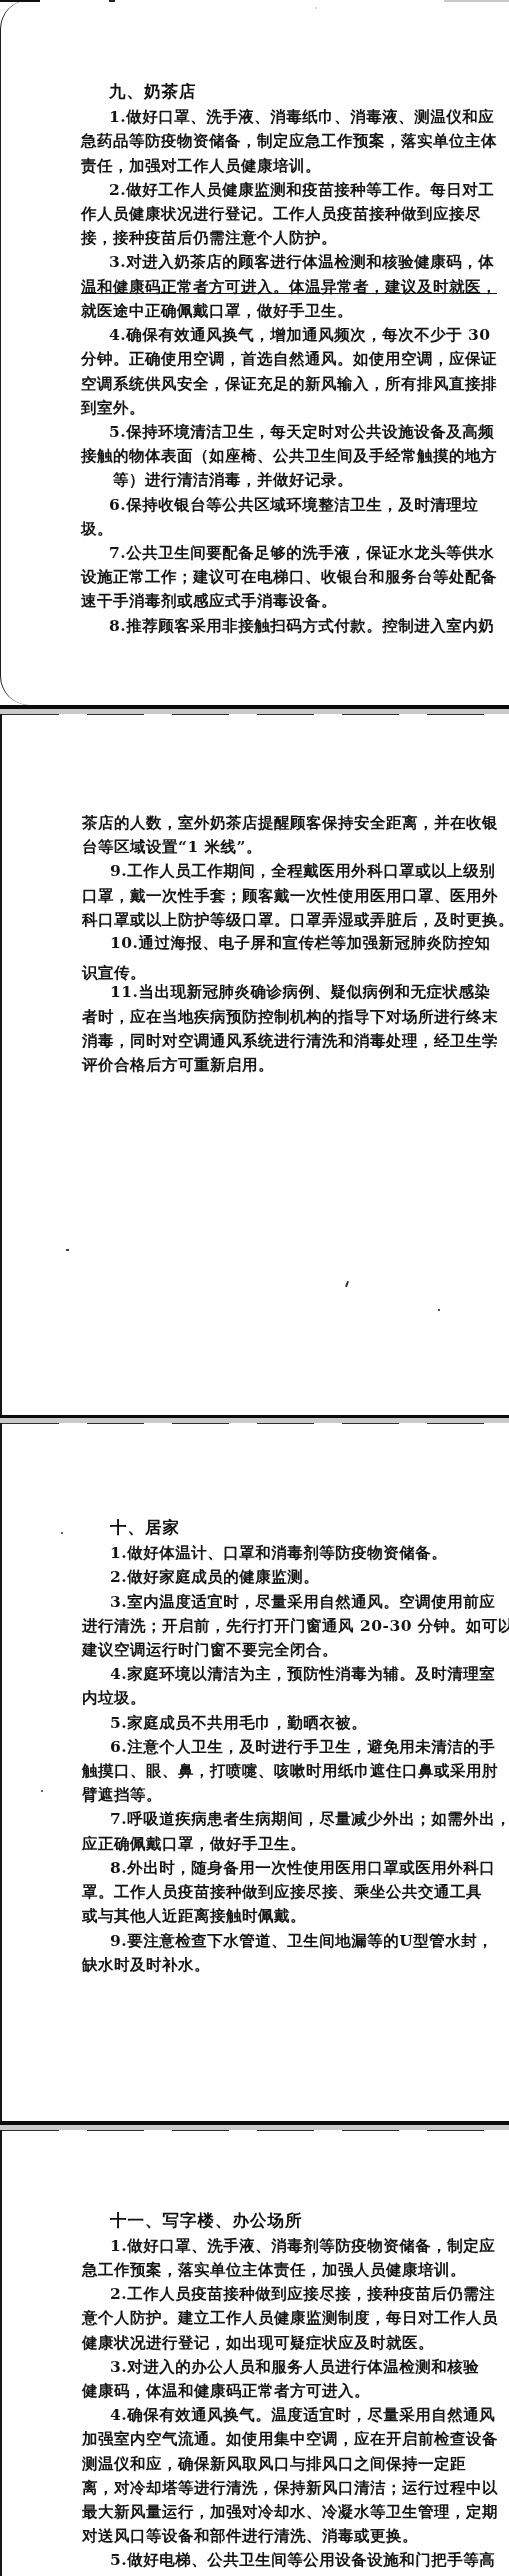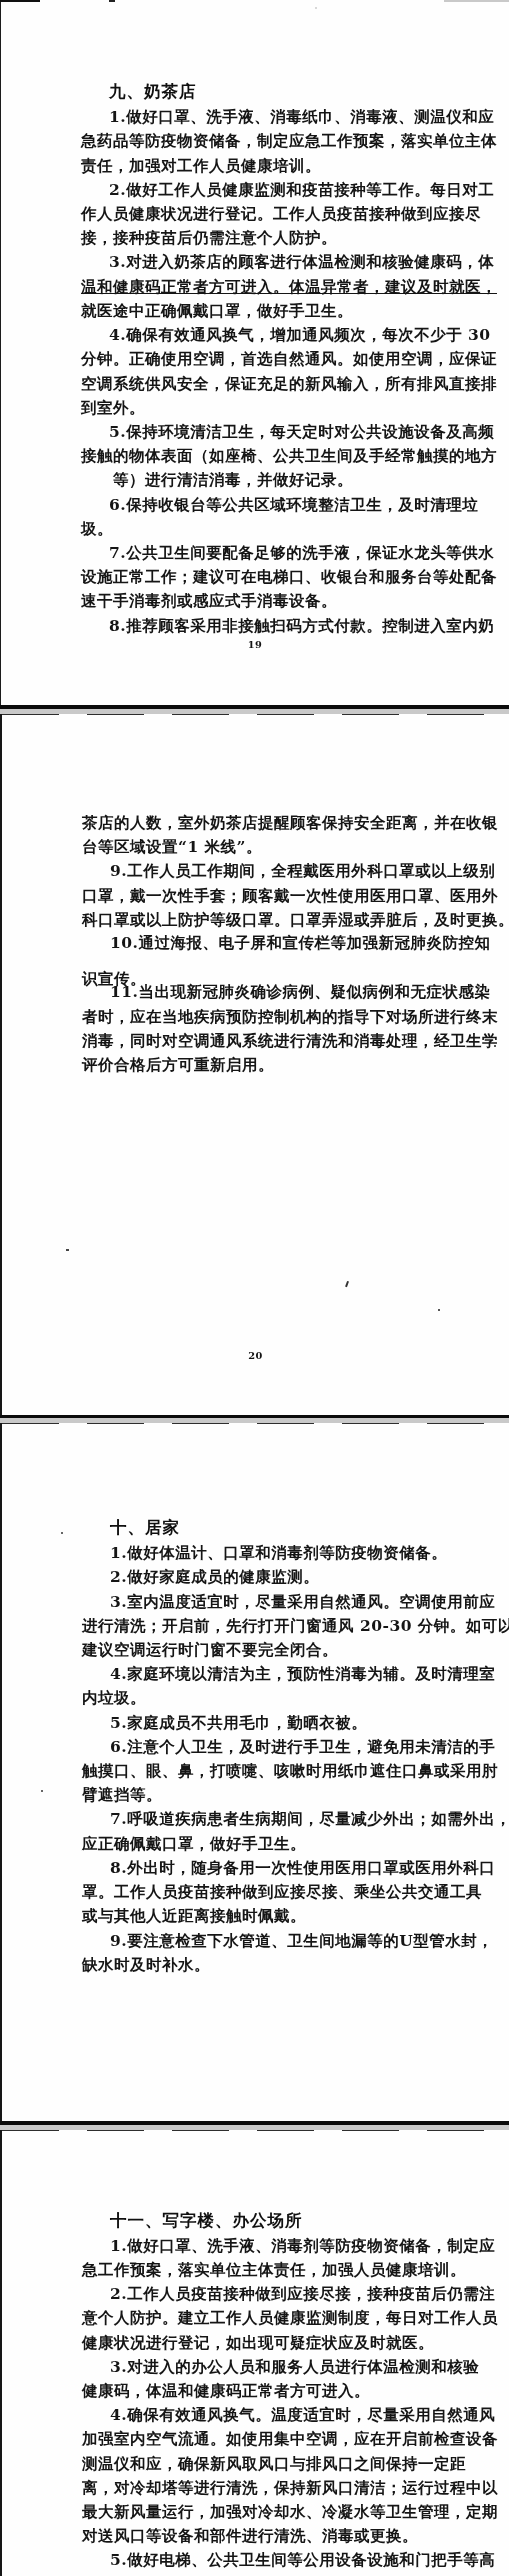--- a/index.html
+++ b/index.html
@@ -15,21 +15,21 @@
     overflow: hidden;
     font-family: "DejaVu Serif", serif;
   }
   .page {
     position: absolute;
     left: 0;
     width: 100%;
     background: #fefefe;
     box-sizing: border-box;
   }
-  #p1 { top: 0;      height: 705px; border-left: 1px solid #1c1c1c; }
+  #p1 { top: 0;      height: 705px; border-left: 1px solid #1c1c1c; border-radius: 29px; }
   #p2 { top: 714px; height: 701px; border-left: 2.1px solid #161616; }
   #p3 { top: 1423px; height: 698px; border-left: 2.1px solid #161616; }
   #p4 { top: 2130px; height: 719px; border-left: 2.1px solid #161616; }
 
   .page-top-edge {
     position: absolute;
     top: 0; left: 0; right: 0;
     height: 1px;
     background: repeating-linear-gradient(90deg, #2e2e2e 0 57px, transparent 57px 85px);
   }
@@ -119,42 +119,40 @@
         <div class="text-line indent" style="top: 423px;">5.保持环境清洁卫生，每天定时对公共设施设备及高频</div>
         <div class="text-line" style="top: 447px;">接触的物体表面（如座椅、公共卫生间及手经常触摸的地方</div>
         <div class="text-line" style="top: 471px; margin-left: 32px;">等）进行清洁消毒，并做好记录。</div>
         <div class="text-line indent" style="top: 496px;">6.保持收银台等公共区域环境整洁卫生，及时清理垃</div>
         <div class="text-line" style="top: 520px;">圾。</div>
         <div class="text-line indent" style="top: 544px;">7.公共卫生间要配备足够的洗手液，保证水龙头等供水</div>
         <div class="text-line" style="top: 568px;">设施正常工作；建议可在电梯口、收银台和服务台等处配备</div>
         <div class="text-line" style="top: 592px;">速干手消毒剂或感应式手消毒设备。</div>
         <div class="text-line indent" style="top: 617px;">8.推荐顾客采用非接触扫码方式付款。控制进入室内奶</div>
       </div>
-    <div class="page-number">19</div>
   </section>
 
   <div class="sep-black" id="sb1"></div>
   <div class="sep-gray" id="sg1"></div>
 
   <section class="page" id="p2">
     <div class="page-top-edge"></div>
     <div class="text-lines">
         <div class="text-line" style="top: 100px;">茶店的人数，室外奶茶店提醒顾客保持安全距离，并在收银</div>
         <div class="text-line" style="top: 124px;">台等区域设置“1 米线”。</div>
         <div class="text-line indent" style="top: 148px;">9.工作人员工作期间，全程戴医用外科口罩或以上级别</div>
         <div class="text-line" style="top: 173px;">口罩，戴一次性手套；顾客戴一次性使用医用口罩、医用外</div>
         <div class="text-line" style="top: 197px;">科口罩或以上防护等级口罩。口罩弄湿或弄脏后，及时更换。</div>
         <div class="text-line indent" style="top: 220px;">10.通过海报、电子屏和宣传栏等加强新冠肺炎防控知</div>
-        <div class="text-line" style="top: 256px;">识宣传。</div>
+        <div class="text-line" style="top: 250px;">识宣传。</div>
         <div class="text-line indent" style="top: 269px;">11.当出现新冠肺炎确诊病例、疑似病例和无症状感染</div>
         <div class="text-line" style="top: 294px;">者时，应在当地疾病预防控制机构的指导下对场所进行终末</div>
         <div class="text-line" style="top: 318px;">消毒，同时对空调通风系统进行清洗和消毒处理，经卫生学</div>
         <div class="text-line" style="top: 342px;">评价合格后方可重新启用。</div>
       </div>
-    <div class="page-number">20</div>
   </section>
 
   <div class="sep-black" id="sb2"></div>
   <div class="sep-gray" id="sg2"></div>
 
   <section class="page" id="p3">
     <div class="page-top-edge"></div>
     <h2 class="section-title">十、居家</h2>
     <div class="text-lines">
         <div class="text-line indent" style="top: 121px;">1.做好体温计、口罩和消毒剂等防疫物资储备。</div>

